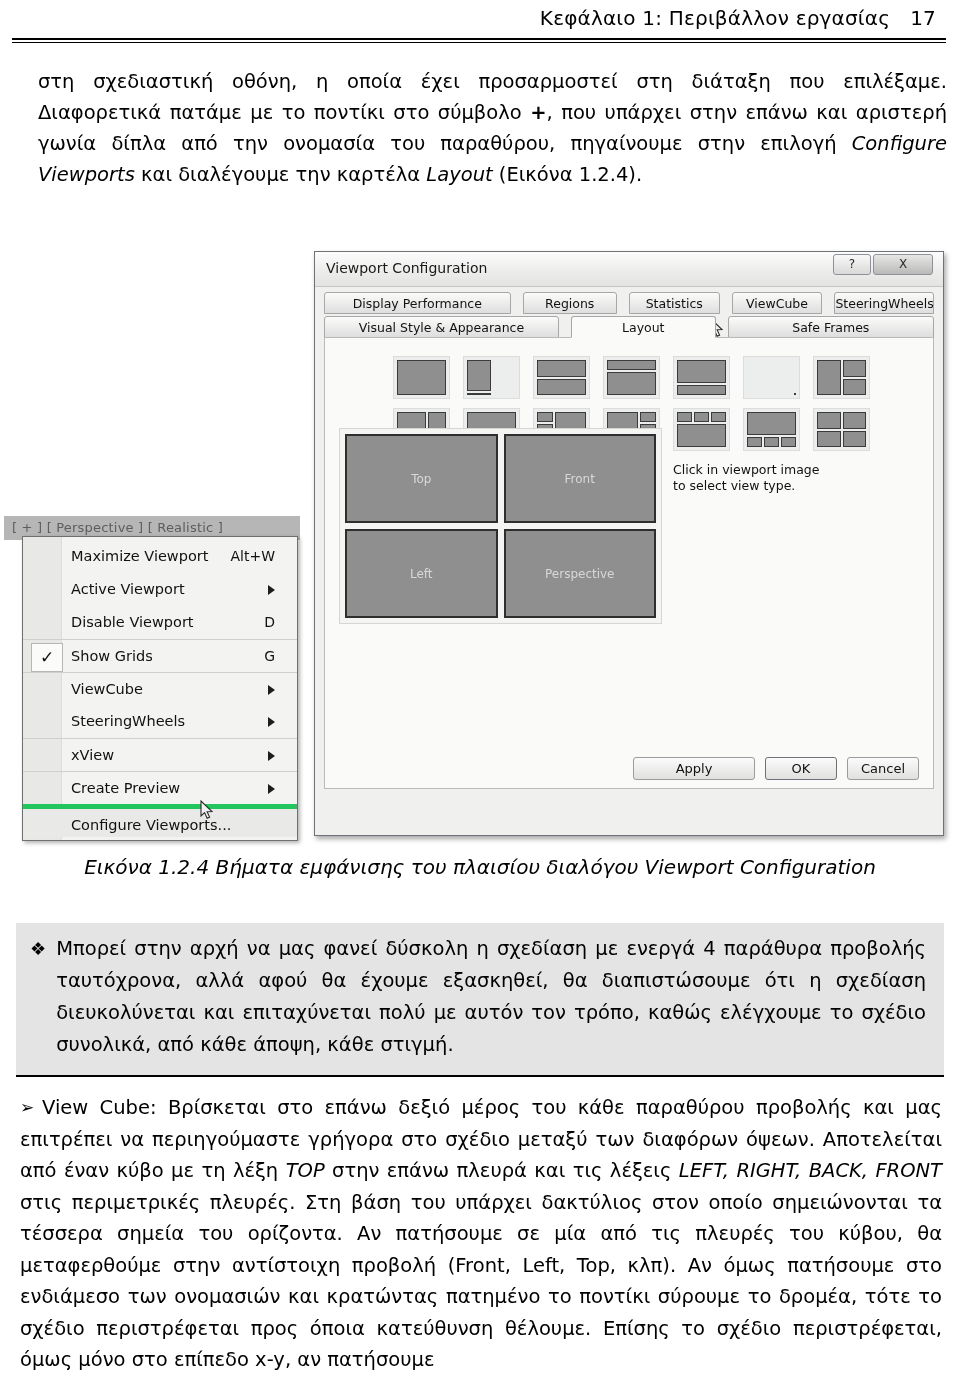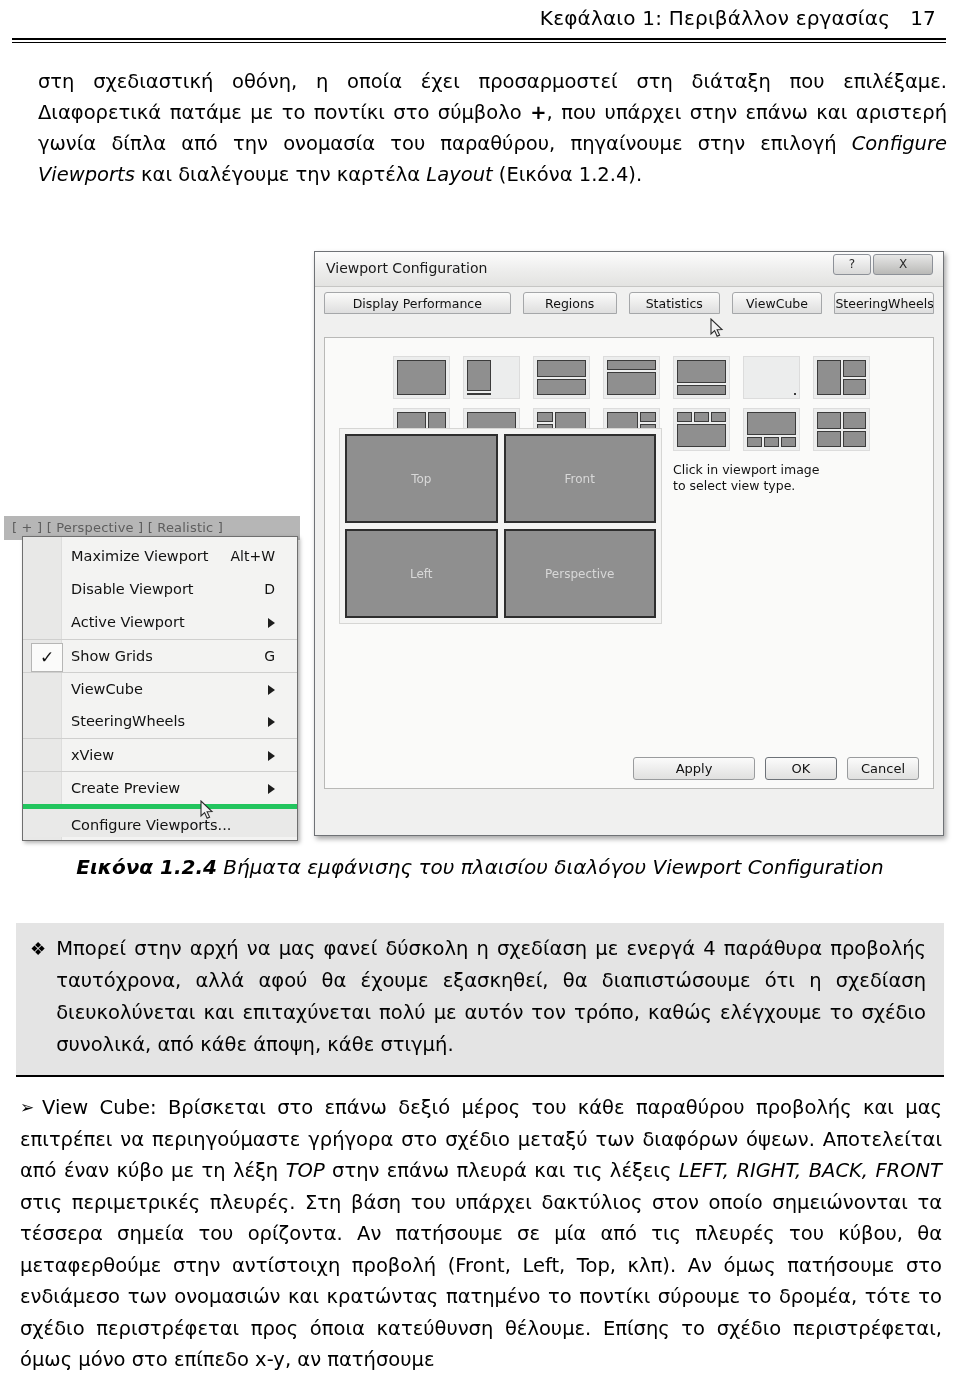--- a/index.html
+++ b/index.html
@@ -339,21 +339,21 @@
   
   .caption {
     position: absolute;
     left: 0; right: 0;
     top: 855px;
     text-align: center;
     font-size: 20px;
     font-style: italic;
     white-space: nowrap;
   }
-  .caption .cap-label { font-weight: bold; }
+  .caption .cap-label { font-weight: normal; }
 
   
   .box-note {
     position: absolute;
     left: 16px;
     right: 16px;
     top: 923px;
     background: #e4e4e4;
     border-bottom: 2px solid #000;
     padding: 10px 18px 14px 14px;
@@ -413,20 +413,25 @@
       <div class="tb-btn tb-help">?</div>
       <div class="tb-btn tb-close">X</div>
     </div>
 
     <div class="tab-row tab-row-1">
         <div class="tab" style="flex: 208 0 0px;">Display Performance</div>
         <div class="tab" style="flex: 104 0 0px;">Regions</div>
         <div class="tab" style="flex: 100 0 0px;">Statistics</div>
         <div class="tab" style="flex: 100 0 0px;">ViewCube</div>
         <div class="tab" style="flex: 110 0 0px;">SteeringWheels</div>
+      </div>
+    <div class="tab-row tab-row-2">
+        <div class="tab" style="flex: 245 0 0px;">Visual Style &amp; Appearance</div>
+        <div class="tab active" style="flex: 150 0 0px;">Layout</div>
+        <div class="tab" style="flex: 215 0 0px;">Safe Frames</div>
       </div>
 
     <div class="vp-panel">
 
       <div class="thumb-grid">
           <div class="thumb">
             <div class="cells" style="grid-template: &quot;a&quot; 1fr / 1fr;">
               <div class="cell" style="grid-area: a;"></div>
             </div>
           </div>
@@ -547,22 +552,22 @@
         <path d="M1,1 L1,16 L4.6,12.6 L7.1,18.2 L9.6,17.1 L7.1,11.7 L12,11.5 Z" fill="#f2f2f2" stroke="#2b2b2b" stroke-width="1.1"></path>
       </svg>
     </div>
   </div>
 
   <div class="ctx-wrap">
     <div class="ctx-header">[ + ] [ Perspective ] [ Realistic ]</div>
     <div class="ctx-menu">
       <div class="ctx-gutter"></div>
     <div class="ctx-item"><span>Maximize Viewport</span><span class="ctx-shortcut">Alt+W</span></div>
+        <div class="ctx-item"><span>Active Viewport</span><span class="ctx-arrow"></span></div>
         <div class="ctx-item"><span>Disable Viewport</span><span class="ctx-shortcut">D</span></div>
-        <div class="ctx-item"><span>Active Viewport</span><span class="ctx-arrow"></span></div>
         <div class="ctx-item sep-above"><span>Show Grids</span><span class="ctx-shortcut">G</span><span class="ctx-check">✓</span></div>
         <div class="ctx-item sep-above"><span>ViewCube</span><span class="ctx-arrow"></span></div>
         <div class="ctx-item"><span>SteeringWheels</span><span class="ctx-arrow"></span></div>
         <div class="ctx-item sep-above"><span>xView</span><span class="ctx-arrow"></span></div>
         <div class="ctx-item sep-above"><span>Create Preview</span><span class="ctx-arrow"></span></div>
         <div class="ctx-item sep-above highlight"><span>Configure Viewports...</span></div>
       </div>
 
     <div class="cursor" style="left:196px; top:284px;">
       <svg width="14" height="20" viewBox="0 0 14 20">

